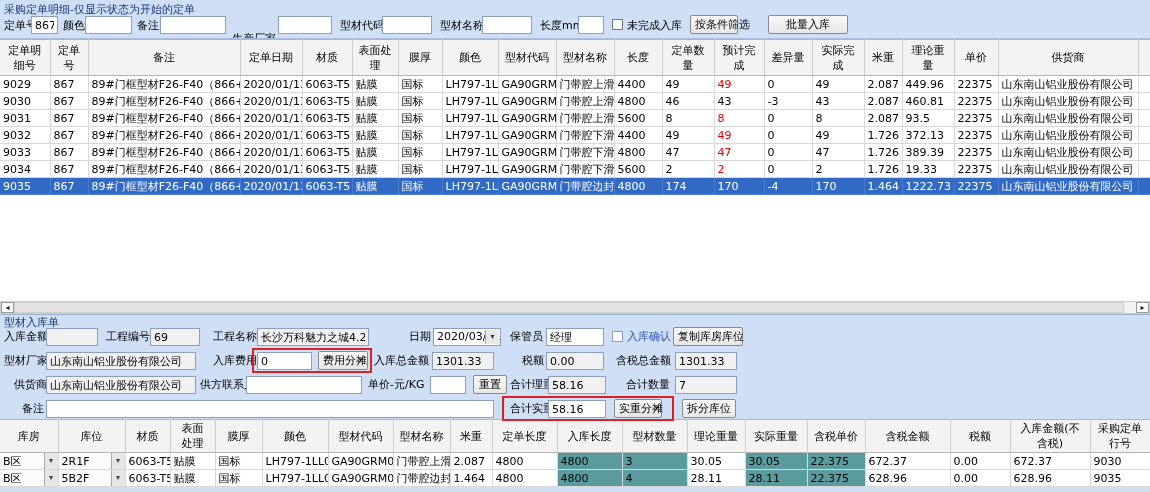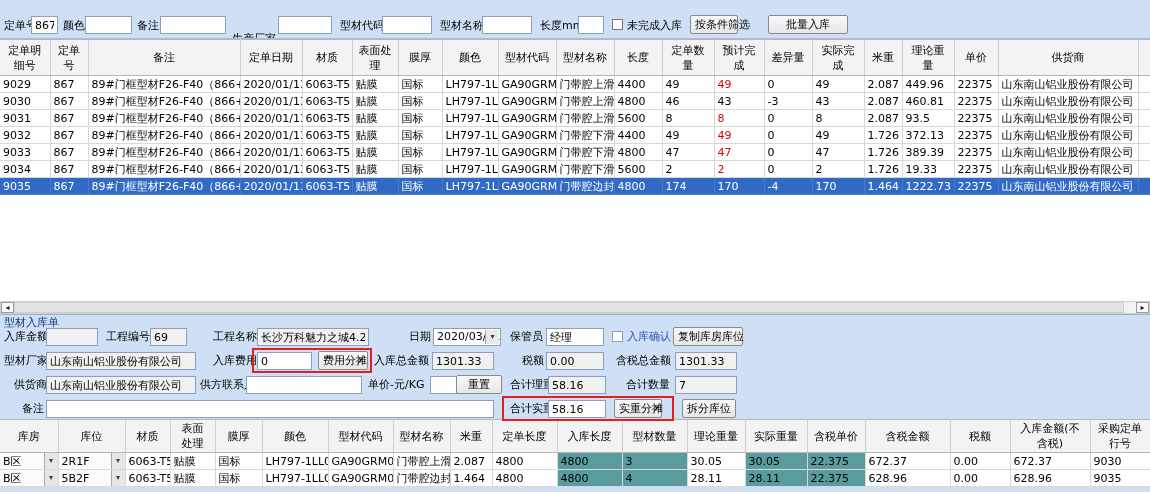--- a/index.html
+++ b/index.html
@@ -31,20 +31,21 @@
 .redbox{position:absolute;border:2px solid #e02020;background:transparent;z-index:6;pointer-events:none;}
 .bottom-panel{position:absolute;left:0;top:314px;width:1150px;height:178px;background:#cfdff5;border-top:1px solid #9ab0cc;}
 #inbound-grid-wrap{position:absolute;left:0;top:104px;width:1150px;}
 </style>
 </head>
 <body>
 
 <div class="screen">
 
   <div class="panel" style="left:0;top:0;width:1150px;height:38px;">
+    <div class="panel-title">采购定单明细-仅显示状态为开始的定单</div>
     <span class="lbl" style="left:4px;top:19px;">定单号</span>
     <input class="fld" style="left: 31px; top: 16px; width: 27px;" value="867">
     <span class="lbl" style="left:63px;top:19px;">颜色</span>
     <input class="fld" style="left: 85px; top: 16px; width: 47px;" value="">
     <span class="lbl" style="left:137px;top:19px;">备注</span>
     <input class="fld" style="left: 160px; top: 16px; width: 66px;" value="">
     <span class="lbl" style="left:232px;top:32px;">生产厂家</span>
     <input class="fld" style="left: 278px; top: 16px; width: 54px;" value="">
     <span class="lbl" style="left:340px;top:19px;">型材代码</span>
     <input class="fld" style="left: 382px; top: 16px; width: 50px;" value="">
@@ -269,21 +270,21 @@
       <span class="sbtn" style="right:0;">▸</span>
     </div>
   </div>
 
   <div class="bottom-panel">
     <div class="panel-title" style="top:0;">型材入库单</div>
 
     <span class="lbl" style="left:4px;top:15px;">入库金额</span>
     <input class="fld gray" style="left: 46px; top: 13px; width: 52px;" value="">
     <span class="lbl" style="left:106px;top:15px;">工程编号</span>
-    <input class="fld gray" style="left: 150px; top: 13px; width: 37px;" value="69">
+    <input class="fld gray" style="left: 150px; top: 13px; width: 50px;" value="69">
     <span class="lbl" style="left:213px;top:15px;">工程名称</span>
     <input class="fld gray" style="left: 257px; top: 13px; width: 112px;" value="长沙万科魅力之城4.2期">
     <span class="lbl" style="left:409px;top:15px;">日期</span>
     <div class="fld" style="left:433px;top:13px;width:68px;padding-right:16px;line-height:16px;"><span>2020/03/31</span><span class="dd-btn2">▾</span></div>
     <span class="lbl" style="left:510px;top:15px;">保管员</span>
     <input class="fld" style="left: 546px; top: 13px; width: 58px;" value="经理">
     <span class="chk" style="left:612px;top:16px;border-color:#8ba0bc;"></span>
     <span class="lbl blue" style="left:627px;top:15px;">入库确认</span>
     <div class="btn" style="left:673px;top:12px;width:70px;">复制库房库位</div>
 
@@ -299,21 +300,21 @@
     <input class="fld gray" style="left: 546px; top: 37px; width: 58px;" value="0.00">
     <span class="lbl" style="left:616px;top:39px;">含税总金额</span>
     <input class="fld gray" style="left: 675px; top: 37px; width: 62px;" value="1301.33">
 
     <span class="lbl" style="left:14px;top:63px;">供货商</span>
     <input class="fld gray" style="left: 46px; top: 61px; width: 150px;" value="山东南山铝业股份有限公司">
     <span class="lbl" style="left:200px;top:63px;">供方联系人</span>
     <input class="fld" style="left: 246px; top: 61px; width: 116px;" value="">
     <span class="lbl" style="left:368px;top:63px;">单价-元/KG</span>
     <input class="fld" style="left: 430px; top: 61px; width: 36px;" value="">
-    <div class="btn" style="left:456px;top:60px;width:46px;">重置</div>
+    <div class="btn" style="left:473px;top:60px;width:34px;">重置</div>
     <span class="lbl" style="left:510px;top:63px;">合计理重</span>
     <input class="fld gray" style="left: 548px; top: 61px; width: 58px;" value="58.16">
     <span class="lbl" style="left:626px;top:63px;">合计数量</span>
     <input class="fld gray" style="left: 675px; top: 61px; width: 62px;" value="7">
 
     <span class="lbl" style="left:22px;top:87px;">备注</span>
     <input class="fld" style="left: 46px; top: 85px; width: 448px;" value="">
     <span class="lbl" style="left:510px;top:87px;">合计实重</span>
     <input class="fld" style="left: 548px; top: 85px; width: 58px;" value="58.16">
     <div class="btn" style="left:614px;top:84px;width:48px;">实重分摊</div>

